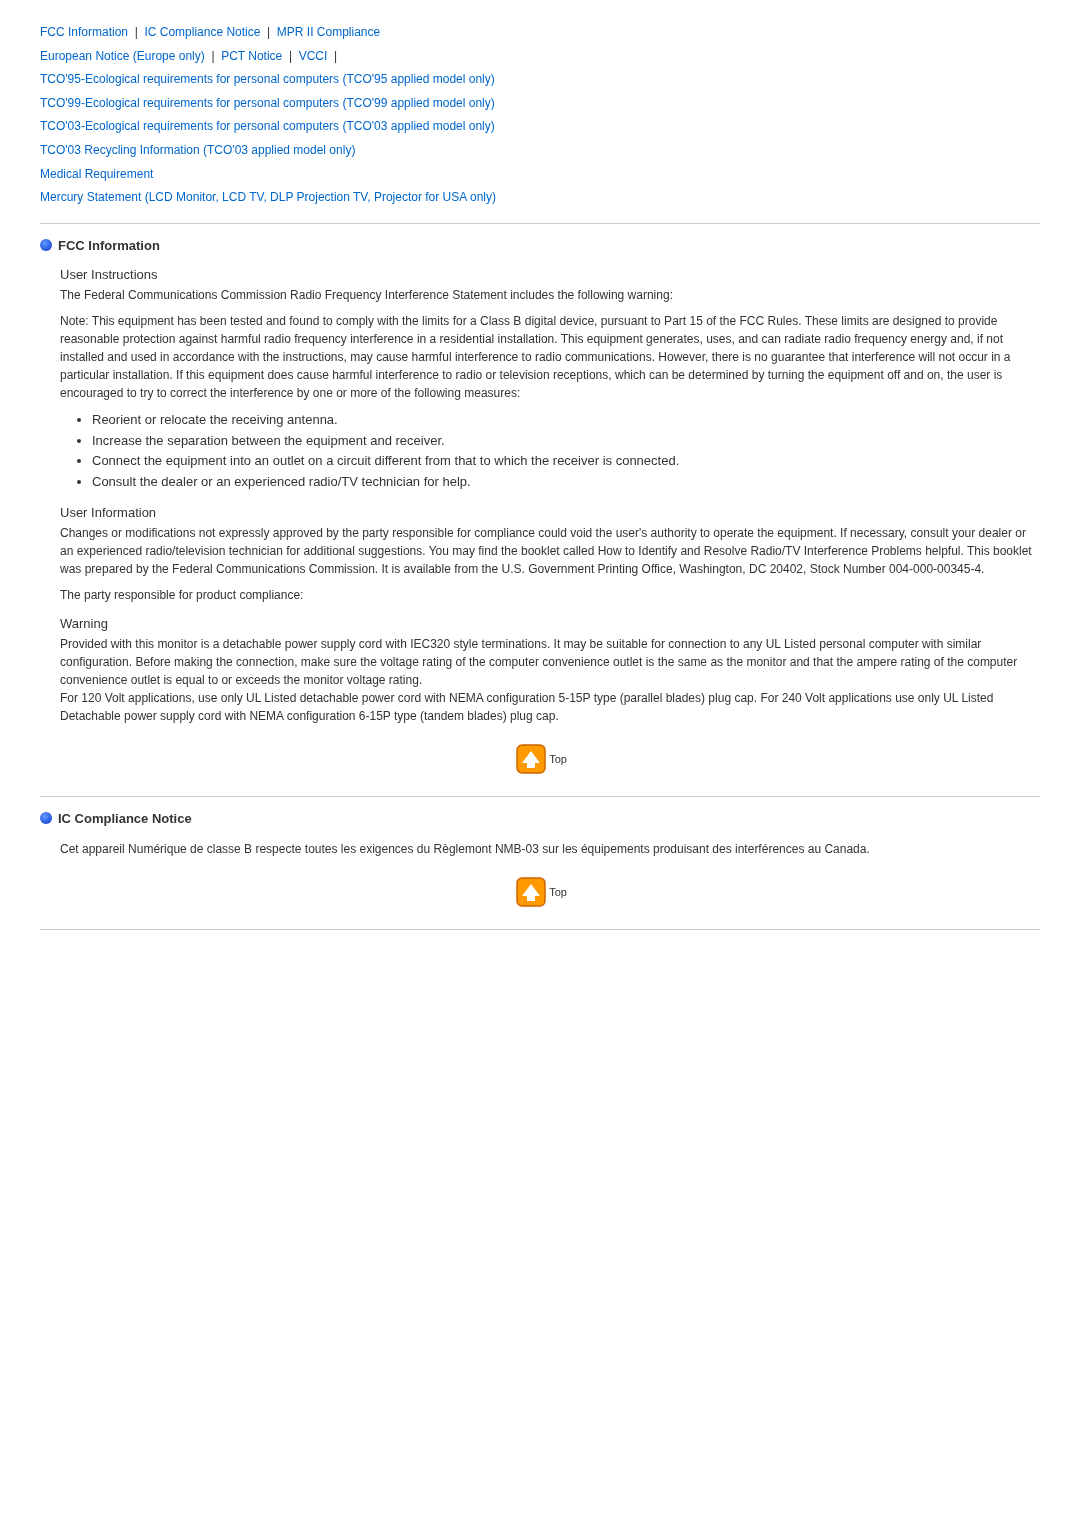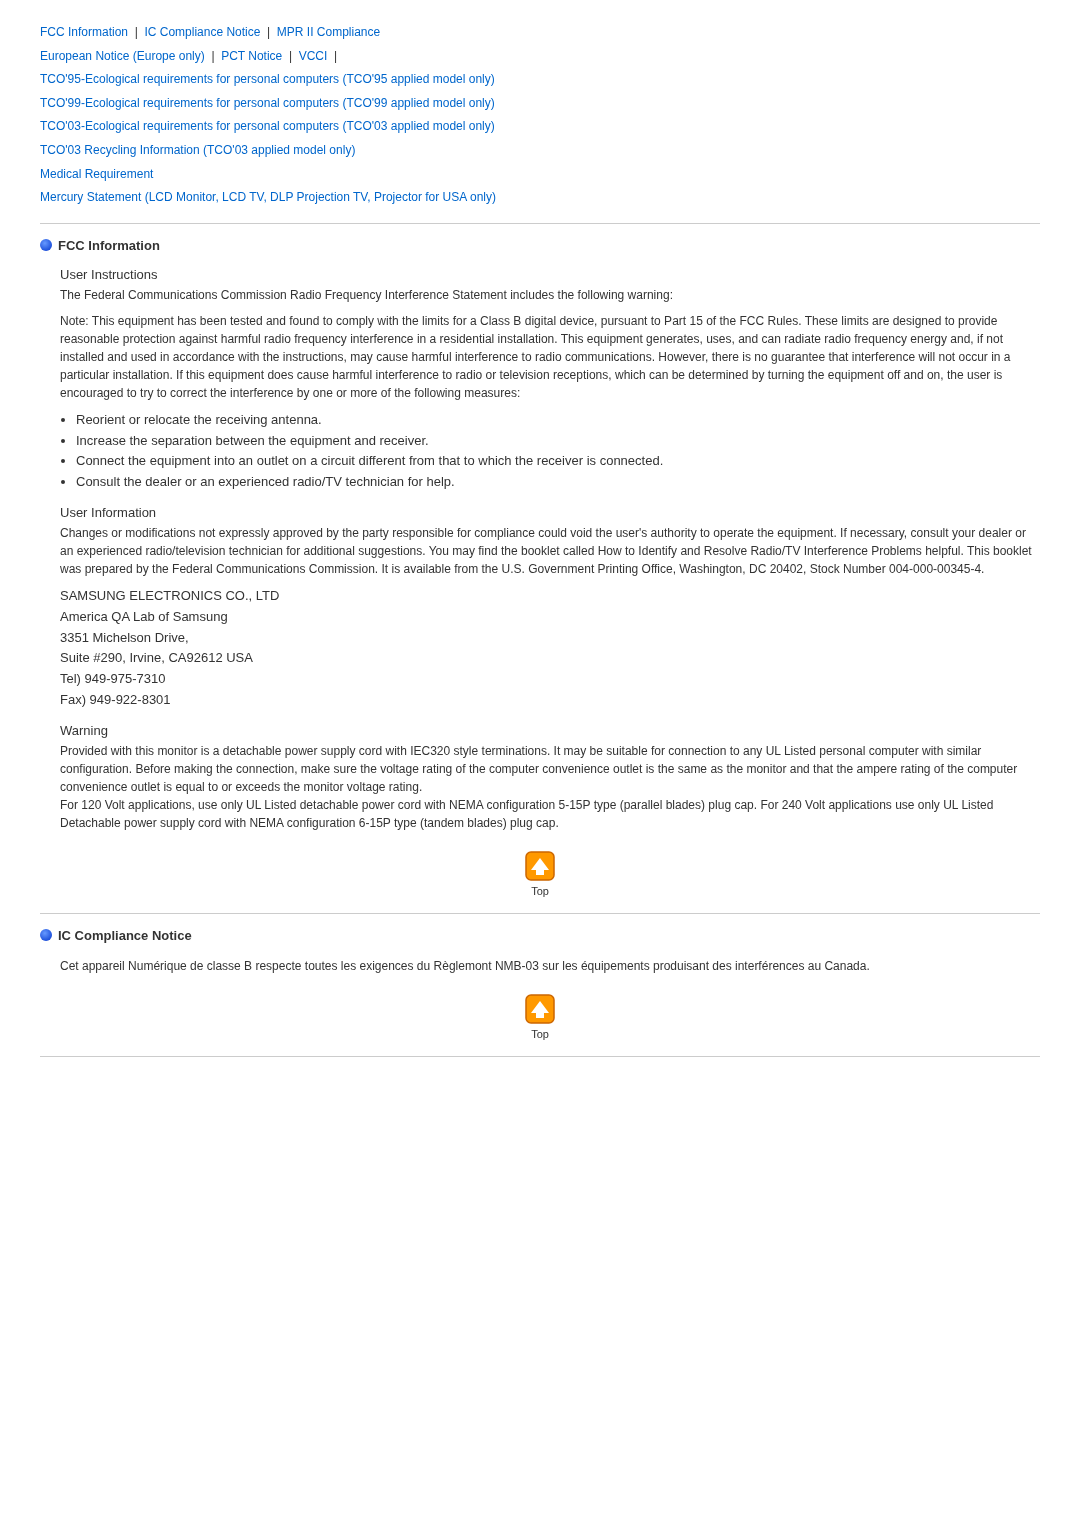--- a/index.html
+++ b/index.html
@@ -61,40 +61,40 @@
     }
     .body-text {
       font-size: 12px;
       line-height: 1.5;
       margin-bottom: 8px;
     }
     .body-text.bold-lead strong {
       font-weight: normal;
     }
     ul.bullet-list {
-      margin-left: 16px;
+      margin-left: 32px;
       margin-bottom: 6px;
     }
     ul.bullet-list li {
       list-style: disc;
       font-size: 13px;
       line-height: 1.6;
     }
     .address-block {
       font-size: 13px;
       line-height: 1.6;
       margin-bottom: 10px;
     }
     .top-button-container {
       text-align: center;
       margin: 16px 0;
     }
     .top-button {
       display: inline-flex;
-      flex-direction: column;
+      flex-direction: row;
       align-items: center;
       cursor: pointer;
       text-decoration: none;
     }
     .top-arrow {
       width: 36px;
       height: 36px;
     }
     .top-label {
       font-size: 11px;
@@ -154,26 +154,21 @@
       <li>Reorient or relocate the receiving antenna.</li>
       <li>Increase the separation between the equipment and receiver.</li>
       <li>Connect the equipment into an outlet on a circuit different from that to which the receiver is connected.</li>
       <li>Consult the dealer or an experienced radio/TV technician for help.</li>
     </ul>
   </div>
 
   <div class="subsection">
     <div class="subsection-title">User Information</div>
     <p class="body-text">Changes or modifications not expressly approved by the party responsible for compliance could void the user's authority to operate the equipment. If necessary, consult your dealer or an experienced radio/television technician for additional suggestions. You may find the booklet called How to Identify and Resolve Radio/TV Interference Problems helpful. This booklet was prepared by the Federal Communications Commission. It is available from the U.S. Government Printing Office, Washington, DC 20402, Stock Number 004-000-00345-4.</p>
-    <div class="address-block" style="white-space: pre-line;">SAMSUNG ELECTRONICS CO., LTD
-America QA Lab of Samsung
-3351 Michelson Drive,
-Suite #290, Irvine, CA92612 USA
-Tel) 949-975-7310
-Fax) 949-922-8301</div>
+    <p class="body-text">The party responsible for product compliance:</p>
   </div>
 
   <div class="subsection">
     <div class="subsection-title">Warning</div>
     <p class="body-text" style="white-space: pre-line;">Provided with this monitor is a detachable power supply cord with IEC320 style terminations. It may be suitable for connection to any UL Listed personal computer with similar configuration. Before making the connection, make sure the voltage rating of the computer convenience outlet is the same as the monitor and that the ampere rating of the computer convenience outlet is equal to or exceeds the monitor voltage rating.
 For 120 Volt applications, use only UL Listed detachable power cord with NEMA configuration 5-15P type (parallel blades) plug cap. For 240 Volt applications use only UL Listed Detachable power supply cord with NEMA configuration 6-15P type (tandem blades) plug cap.</p>
   </div>
 
   <div class="top-button-container">
     <a class="top-button" href="#top">

